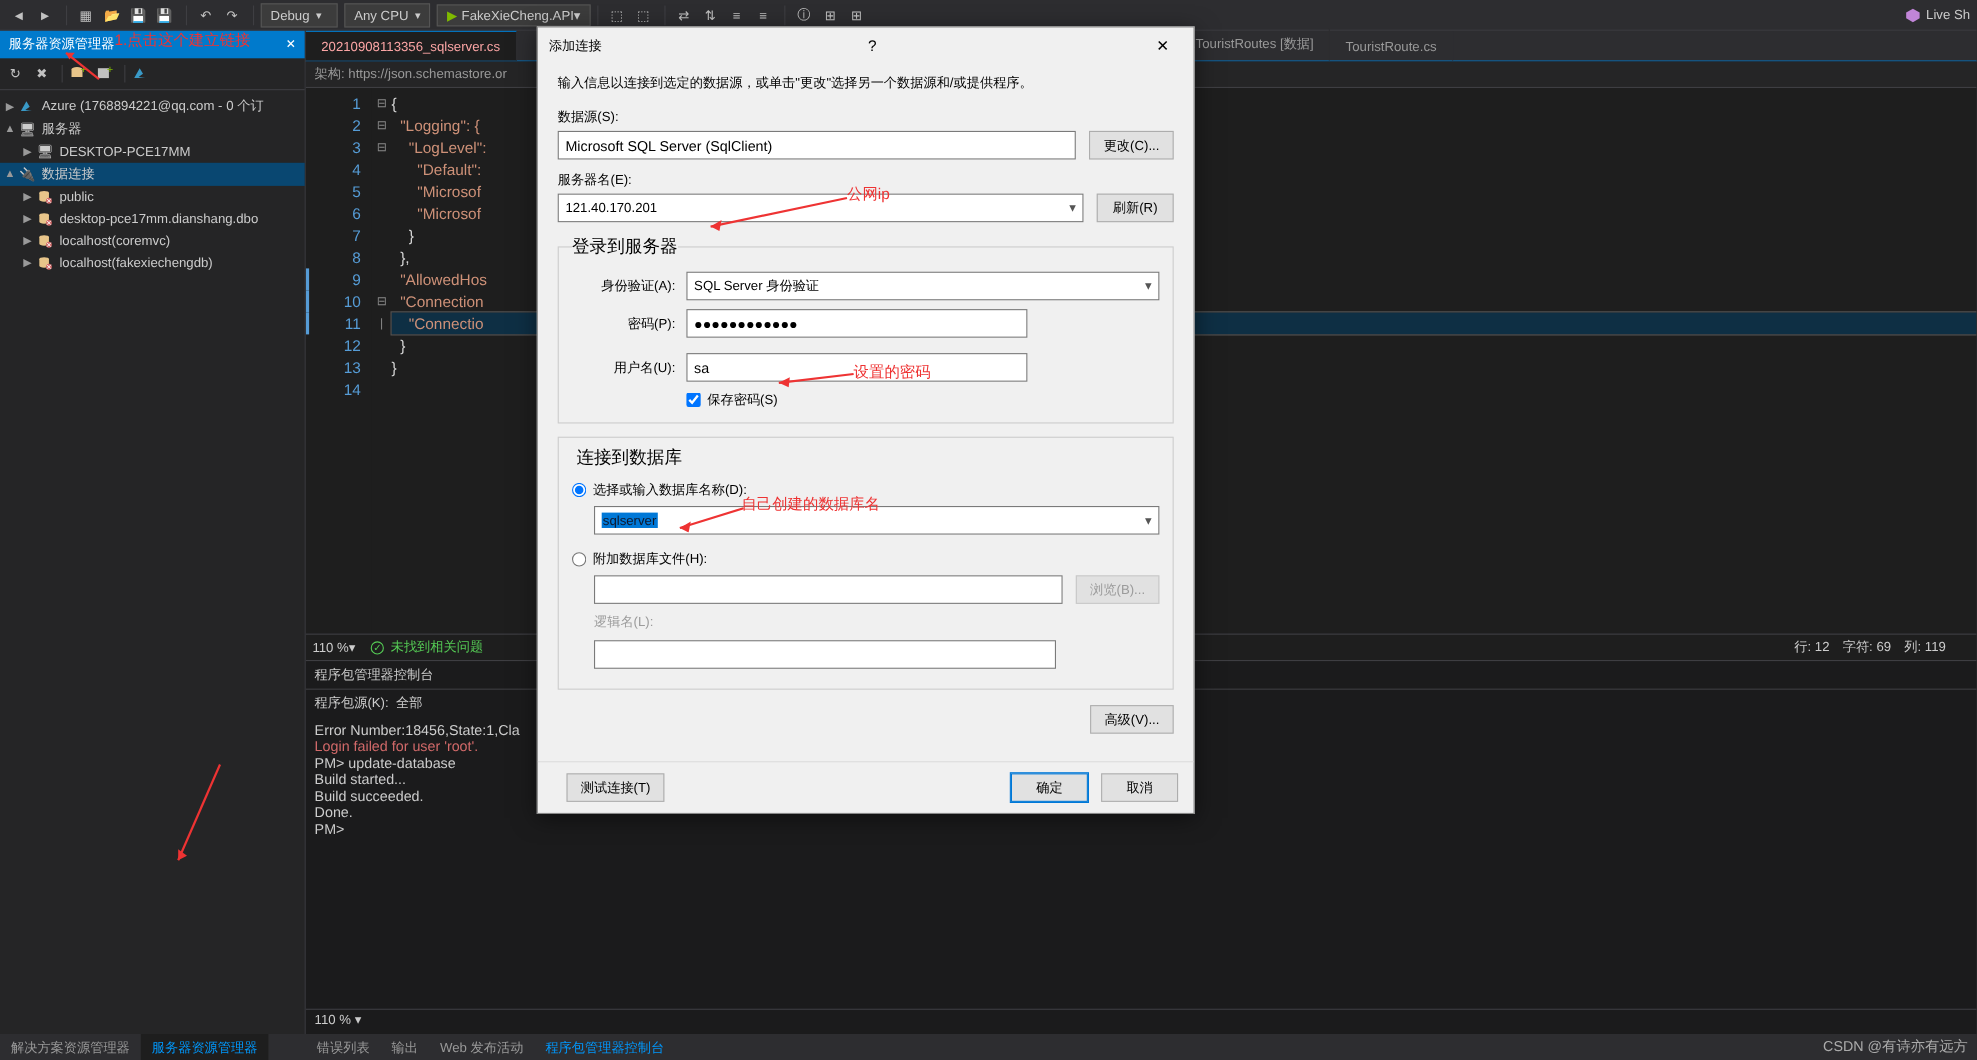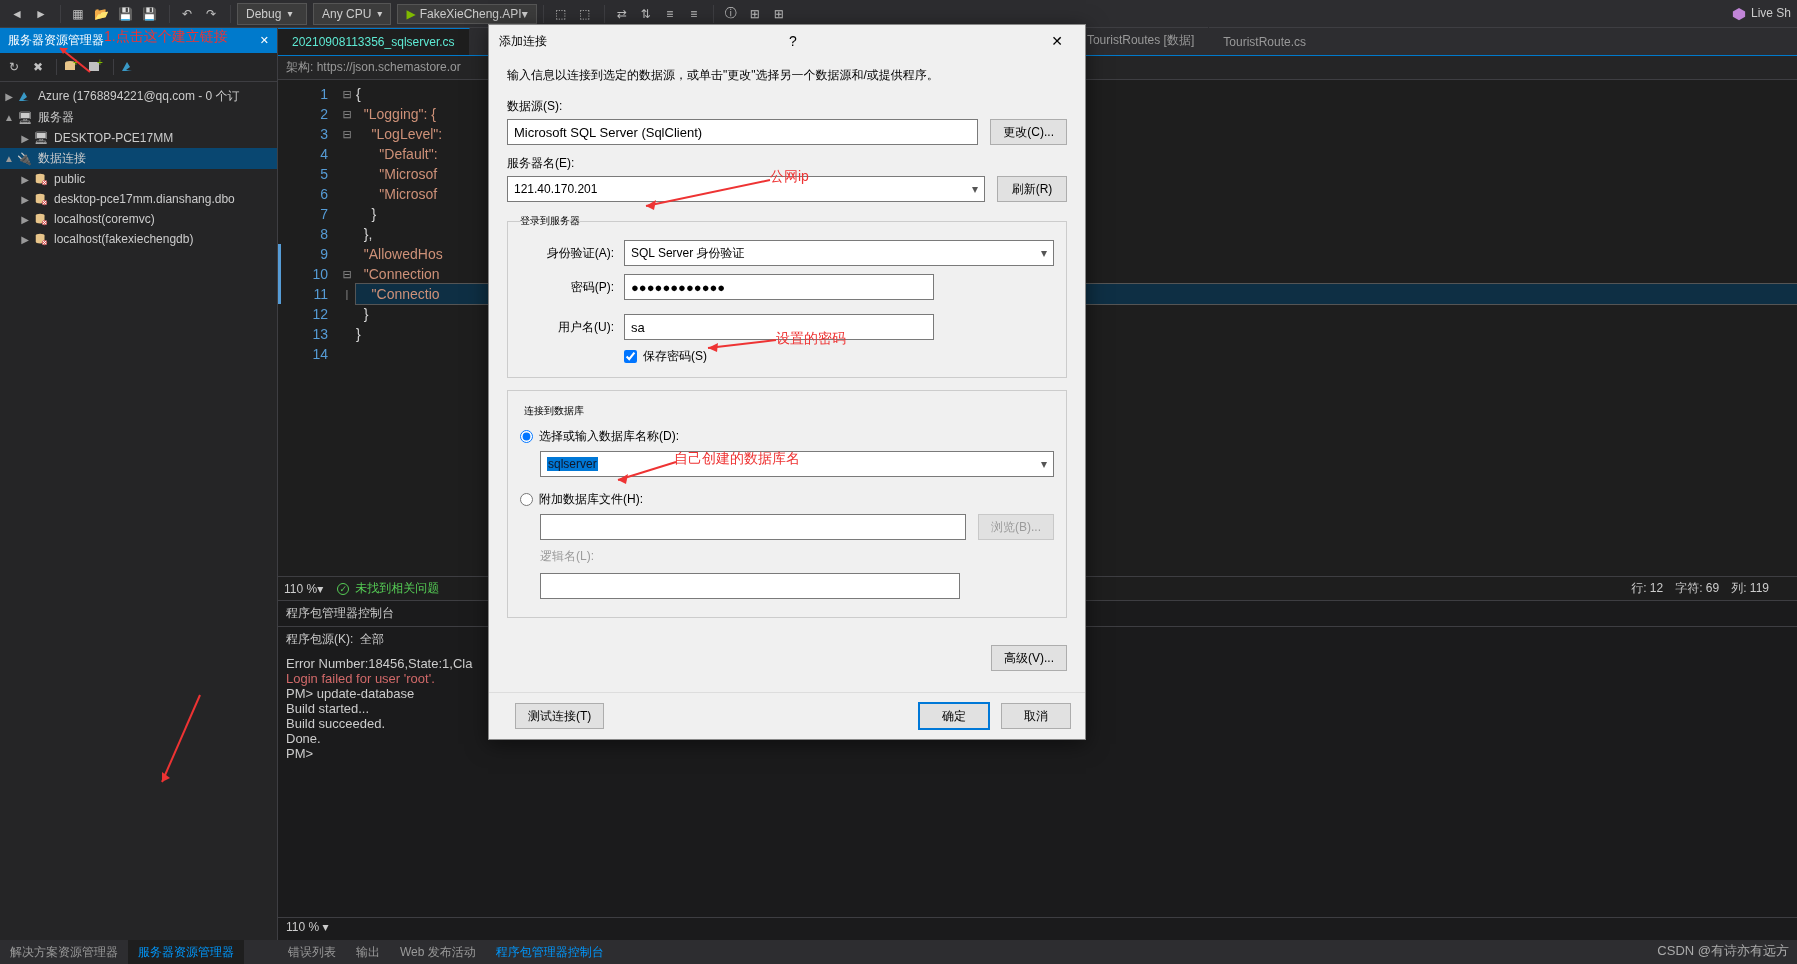--- a/index.html
+++ b/index.html
@@ -34,21 +34,21 @@
 .db-icon svg{ width:14px;height:14px; }
 
 
 
 .anno { position:absolute; color:#e33; font-size:14px; font-weight:500; pointer-events:none; }
 .arrow-svg { position:absolute; pointer-events:none; }
 
 
 .tab-bar { position:absolute; left:278px; right:0; top:28px; height:28px; background:#2d2d30; display:flex; align-items:flex-end; border-bottom:1px solid #007acc; }
 .tab { padding:6px 14px; color:#999; border-right:1px solid #2d2d30; display:flex; align-items:center; }
-.tab.active { background:#1e1e1e; color:#5eead4; border-top:1px solid #007acc; }
+.tab.active { background:#1e1e1e; color:#fca5a5; border-top:1px solid #007acc; }
 
 
 .editor-area { position:absolute; left:278px; right:0; top:56px; bottom:388px; background:#1e1e1e; }
 .schema-bar { height:24px; background:#252526; padding:2px 8px; color:#999; display:flex; align-items:center; border-bottom:1px solid #3e3e42; }
 .code-body { position:relative; height:calc(100% - 24px); display:flex; font-family:Consolas,monospace; font-size:14px; overflow:hidden; }
 .gutter { background:#1e1e1e; width:60px; text-align:right; padding:4px 10px 4px 0; color:#569cd6; }
 .gutter .ln { height:20px; line-height:20px; }
 .gutter .ln.mod { border-left:3px solid #569cd6; }
 .fold-col { width:18px; padding-top:4px; }
 .fold-col .fold { height:20px; color:#888; text-align:center; font-size:11px; line-height:20px; }
@@ -90,21 +90,21 @@
 .dlg-text { margin-bottom:14px; }
 .dlg-row { display:flex; align-items:center; margin-bottom:6px; }
 .dlg-label { margin-bottom:4px; }
 .dlg-input { flex:1; height:26px; border:1px solid #7a7a7a; background:#fff; padding:0 6px; font-size:13px; }
 .dlg-combo { flex:1; height:26px; border:1px solid #7a7a7a; background:#fff; display:flex; align-items:center; padding:0 6px; }
 .dlg-combo::after { content:"▾"; margin-left:auto; color:#555; }
 .dlg-btn { height:26px; padding:0 12px; border:1px solid #adadad; background:#e1e1e1; margin-left:12px; min-width:70px; text-align:center; line-height:24px; }
 .dlg-btn.primary { border:1px solid #0078d7; outline:1px solid #0078d7; }
 .dlg-btn:disabled, .dlg-btn.disabled { color:#9b9b9b; border-color:#c8c8c8; }
 .dlg-fieldset { border:1px solid #ccc; padding:12px; margin-top:12px; }
-.dlg-fieldset legend, .dlg-fieldset .legend { font-size:10px; }
+.dlg-fieldset legend, .dlg-fieldset .legend { font-size:16px; }
 .dlg-form-row { display:flex; align-items:center; margin-bottom:8px; }
 .dlg-form-row .flabel { width:94px; text-align:right; margin-right:10px; }
 .dlg-check { display:flex; align-items:center; margin-left:104px; }
 .dlg-check input { margin-right:6px; }
 .dlg-radio { display:flex; align-items:center; margin-bottom:6px; }
 .dlg-radio input { margin-right:6px; }
 .dlg-footer { display:flex; padding:10px 14px; border-top:1px solid #ddd; }
 .dlg-footer .spacer { flex:1; }
 .sel-text { background:#0078d7; color:#0f172a; padding:0 1px; }
 
@@ -430,21 +430,21 @@
         <div class="dlg-btn disabled">浏览(B)...</div>
       </div>
       <div class="dlg-form-row" style="margin-left:20px;margin-top:8px">
         <div style="margin-right:10px;color:#9b9b9b">逻辑名(L):</div>
       </div>
       <div class="dlg-row" style="margin-left:20px">
         <input class="dlg-input" disabled="" style="flex: 0 0 420px;">
       </div>
     </div>
 
-    <div style="display:flex;justify-content:flex-end;margin-top:27px">
+    <div style="display:flex;justify-content:flex-end;margin-top:14px">
       <div class="dlg-btn">高级(V)...</div>
     </div>
   </div>
   <div class="dlg-footer">
     <div class="dlg-btn">测试连接(T)</div>
     <div class="spacer"></div>
     <div class="dlg-btn primary">确定</div>
     <div class="dlg-btn">取消</div>
   </div>
 </div>

